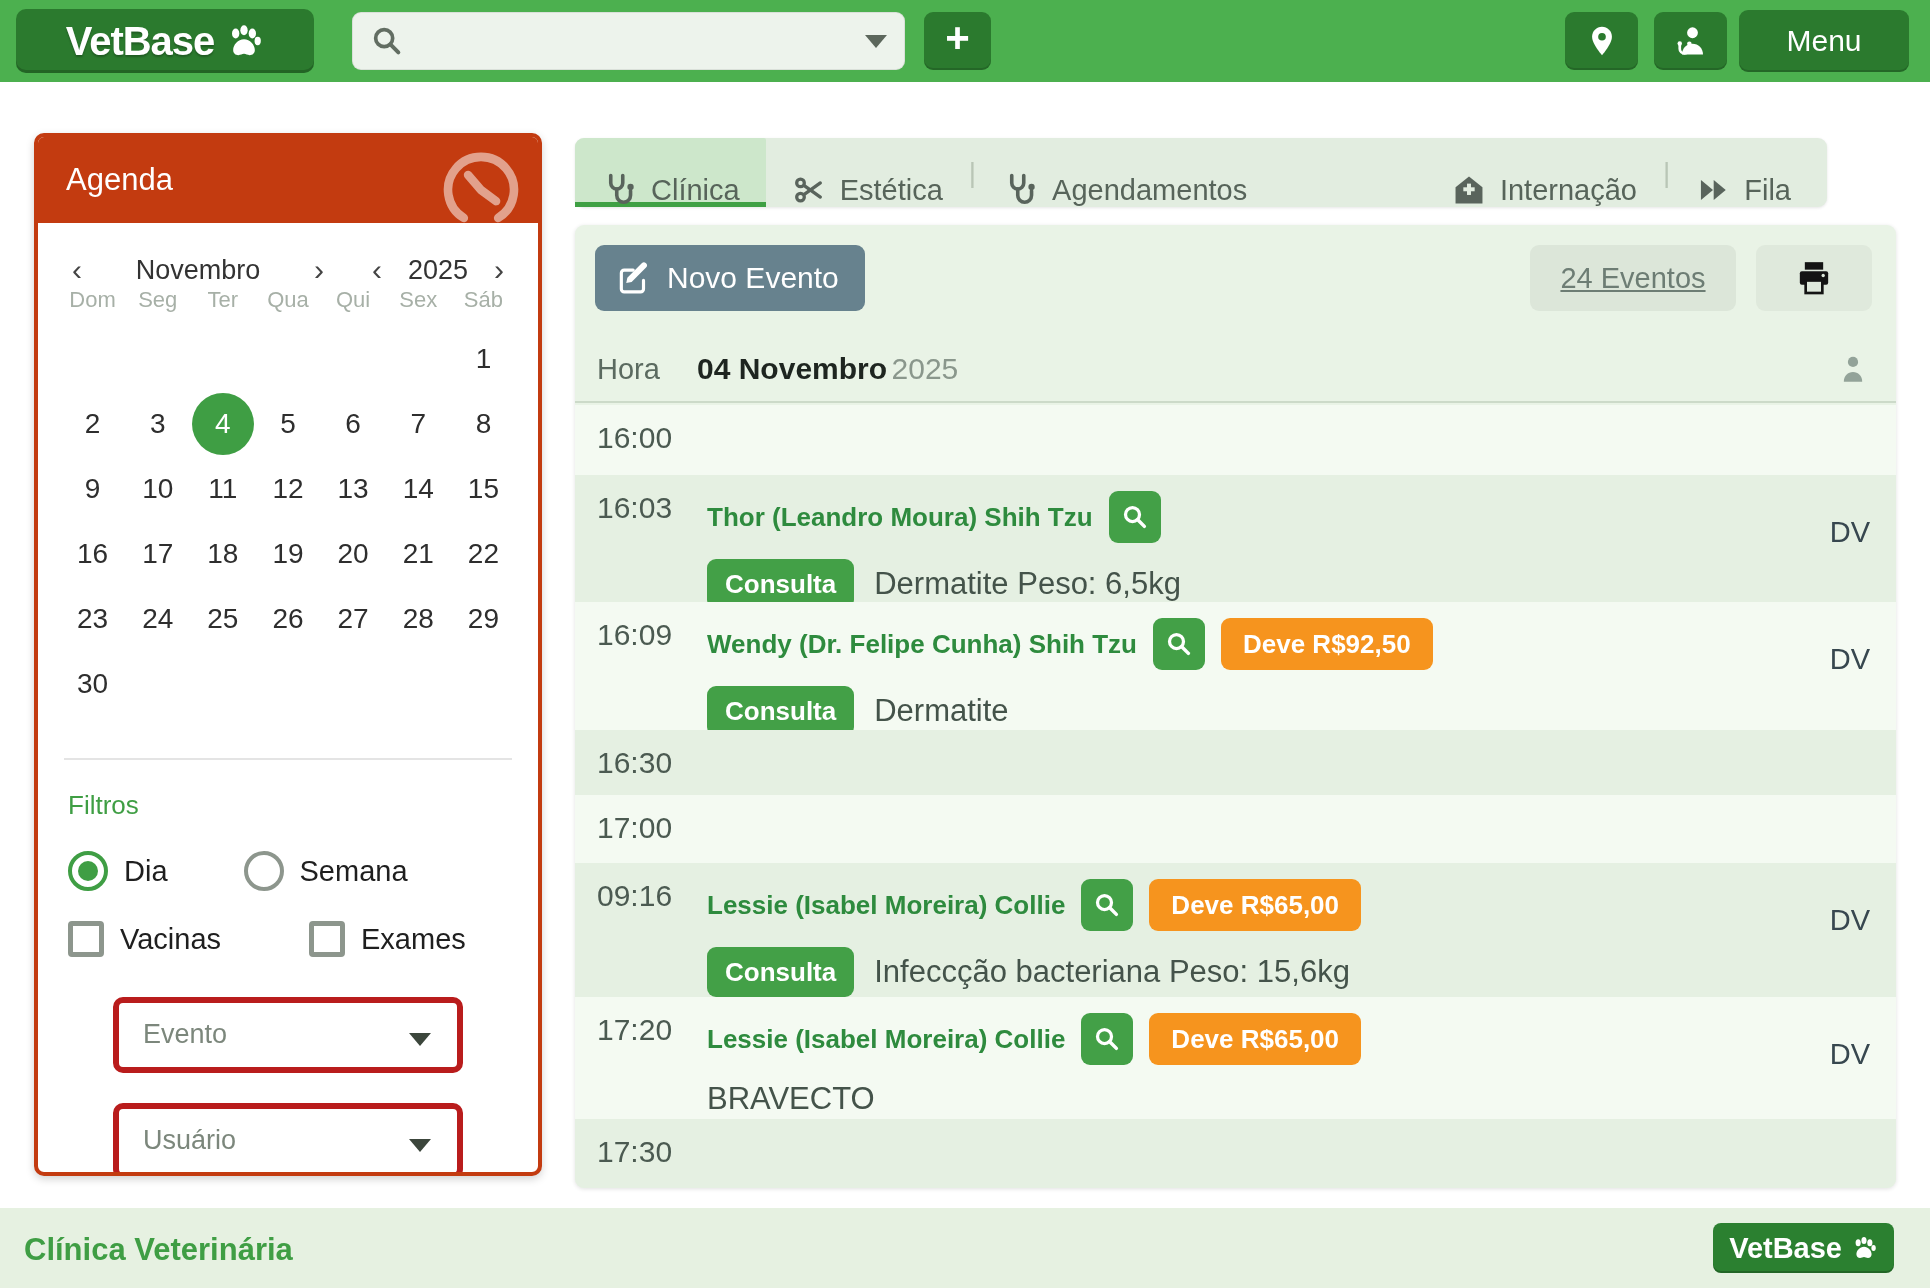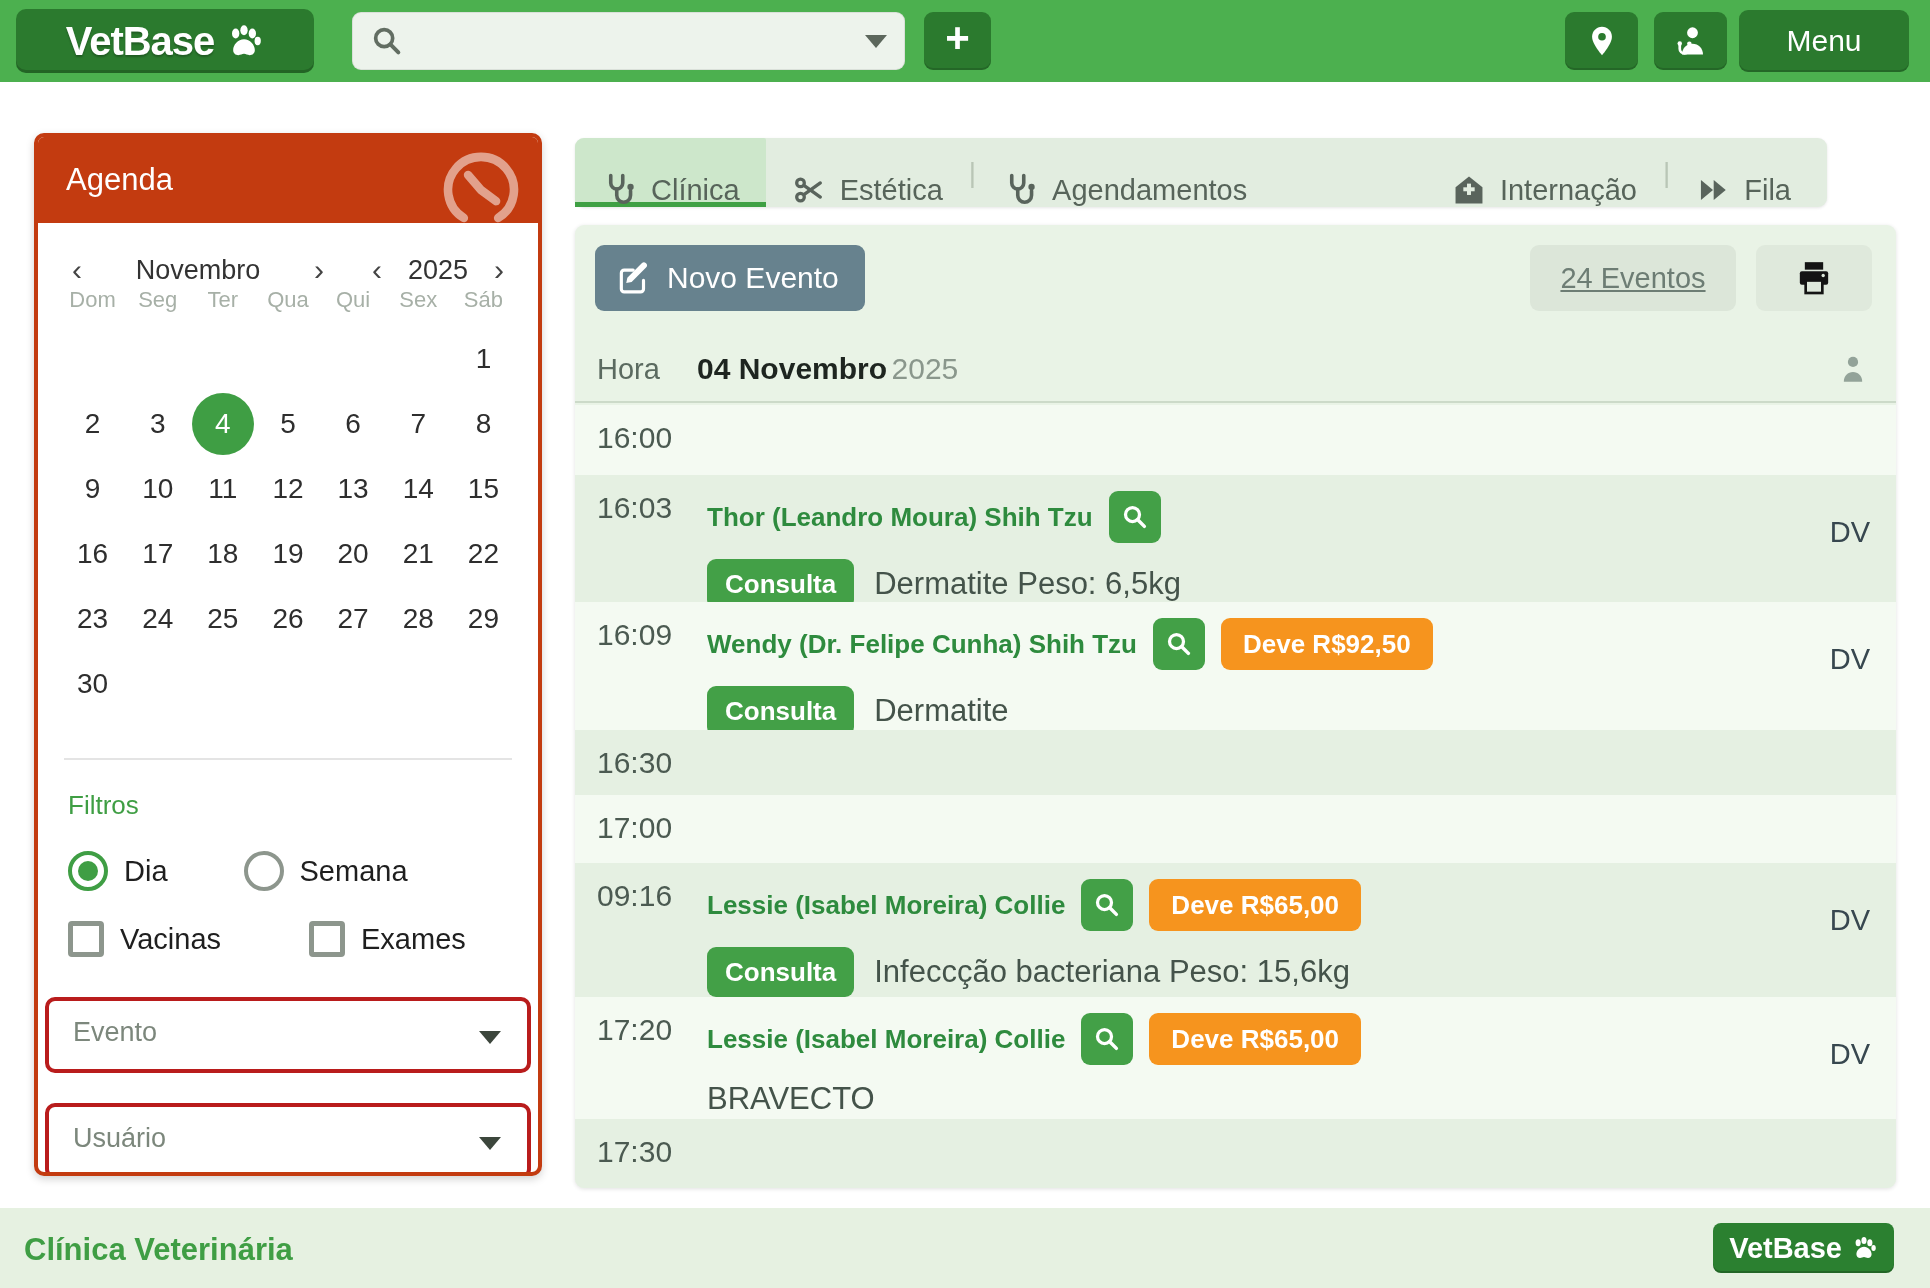--- a/index.html
+++ b/index.html
@@ -49,21 +49,21 @@
   .daycell.sel span { position:relative; z-index:1; }
   .side-hr { border:none; border-top:2px solid #e4e4e4; margin:46px 26px 0 26px; }
   .filters-title { color:#3f9e44; font-size:26px; margin:30px 0 0 30px; }
   .frow { display:flex; align-items:center; margin:30px 0 0 30px; gap:16px; font-size:29px; color:#1f1f1f; }
   .radio { width:40px; height:40px; border-radius:50%; border:4px solid #8d968d; background:#fff; position:relative; }
   .radio.on { border-color:#3f9e44; }
   .radio.on::after { content:""; position:absolute; inset:6px; background:#3f9e44; border-radius:50%; }
   .rgap { width:44px; }
   .checkbox { width:36px; height:36px; border:5px solid #8d968d; border-radius:4px; background:#fff; }
   .cgap { width:56px; }
-  .selbox { position:relative; width:486px; height:76px; margin:40px auto 0 auto; border:4px solid #b91c1c;
+  .selbox { position:relative; width:350px; height:76px; margin:40px auto 0 auto; border:6px solid #b91c1c;
     border-radius:10px; background:#fff; }
   .selbox .sel-label { position:absolute; left:24px; top:16px; font-size:27px; color:#7c877c; }
   .selbox .caret-down { position:absolute; right:26px; top:30px; border-top-color:#3c463c; }
   .selbox.usuario { margin-top:30px; }
 
   
   .tabbar { position:absolute; left:575px; top:138px; width:1252px; height:69px; background:#e2ede0;
     border-radius:9px; display:flex; align-items:stretch; box-shadow:0 1px 3px rgba(0,0,0,.10); }
   .tab { display:flex; align-items:flex-end; gap:14px; padding:0 26px; font-size:29px; color:#57645a; cursor:pointer; }
   .tab .ticon { color:#59645c; display:flex; }

